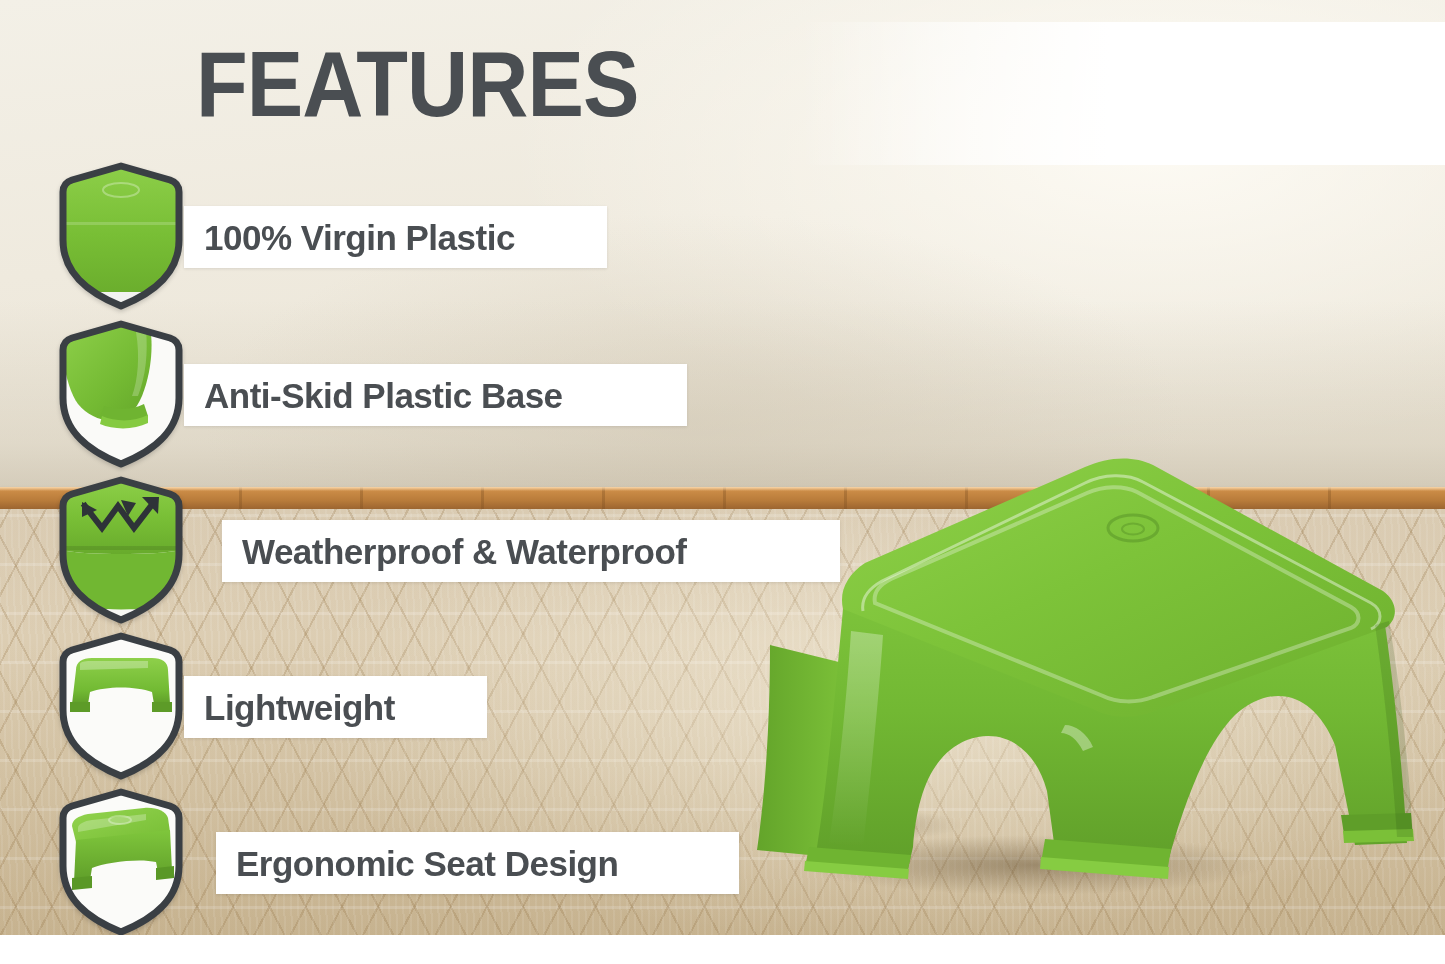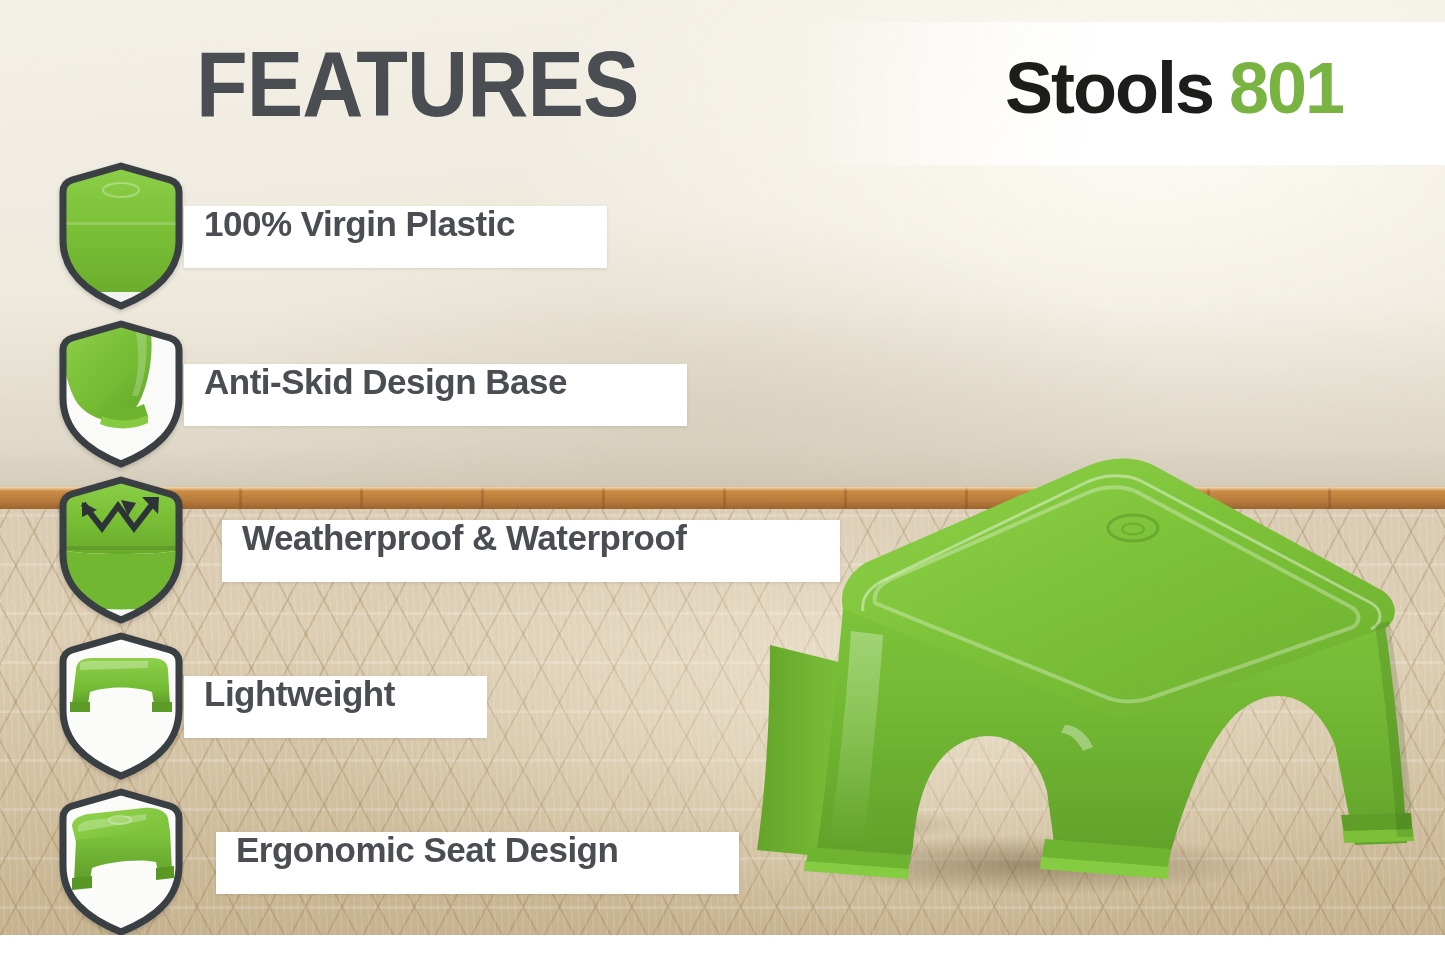--- a/index.html
+++ b/index.html
@@ -104,21 +104,21 @@
   .shield-wrap{
     position:absolute;left:58px;top:0;width:126px;height:148px;
     filter:drop-shadow(0 2px 2px rgba(0,0,0,.18));
   }
   .shield-wrap svg{display:block;width:126px;height:148px;}
 
   .label-bar{
     position:absolute;
     background:#FFFFFF;
     height:62px;
-    display:flex;align-items:flex-start;
+    display:flex;align-items:center;
     padding:0 18px 0 20px;
     box-shadow:0 1px 3px rgba(0,0,0,.10);
   }
   .label-bar span{
     font-size:35px;font-weight:700;color:#4A4E52;
     letter-spacing:-.5px;white-space:nowrap;
     line-height:1;
   }
 
   
@@ -213,23 +213,20 @@
       <path d="M606 420 L676 418 L678 444 L610 446 Z" fill="#5F9E29"></path>
       <path d="M608 436 L678 434 L679 446 L609 448 Z" fill="#7BC038"></path>
 
       <path d="M640 230 C650 300 658 380 662 442 L678 442 C674 374 666 296 654 226 Z" fill="rgba(40,80,15,.18)"></path>
     </svg>
   </div>
 
   <div class="features-title">FEATURES</div>
 
   <div class="brand-panel"></div>
-  <div class="brand-text">
-    <span class="w1">Stools</span><span class="w2">801</span>
-  </div>
 
   <div class="feature-row" style="top:162px;">
     <div class="shield-wrap">
       <svg viewBox="0 0 126 148">
         <defs>
           <clipPath id="sc1">
               <path d="M63 4 L112 18 C118 20 121 24 121 30 L121 78 C121 110 98 130 63 144 C28 130 5 110 5 78 L5 30 C5 24 8 20 14 18 Z"></path>
             </clipPath>
           <linearGradient id="sg1" x1="0" y1="0" x2="0" y2="1">
             <stop offset="0%" stop-color="#8CCE48"></stop>
@@ -268,21 +265,21 @@
           <rect x="0" y="0" width="126" height="148" fill="#FAFAF8"></rect>
           <path d="M2 8 L92 6 C96 30 92 56 84 76 C78 90 70 98 58 100 C44 102 30 96 20 84 C10 70 4 44 2 8 Z" fill="url(#sg2)"></path>
           <path d="M46 86 C58 90 74 90 86 84 L90 96 C76 104 56 104 42 98 Z" fill="#6FB431"></path>
           <path d="M44 96 C58 102 76 102 90 95 L90 103 C76 110 56 110 42 104 Z" fill="#85CA41"></path>
           <path d="M78 12 C82 36 80 60 74 76 L80 76 C88 56 90 32 88 10 Z" fill="rgba(255,255,255,.22)"></path>
         </g>
         <path d="M63 4 L112 18 C118 20 121 24 121 30 L121 78 C121 110 98 130 63 144 C28 130 5 110 5 78 L5 30 C5 24 8 20 14 18 Z" fill="none" stroke="#3A3F44" stroke-width="7" stroke-linejoin="round"></path>
       </svg>
     </div>
     <div class="label-bar" style="left:184px;top:44px;width:465px;">
-      <span>Anti-Skid Design Base</span>
+      <span>Anti-Skid Plastic Base</span>
     </div>
   </div>
 
   <div class="feature-row" style="top:476px;">
     <div class="shield-wrap">
       <svg viewBox="0 0 126 148">
         <defs>
           <clipPath id="sc3">
               <path d="M63 4 L112 18 C118 20 121 24 121 30 L121 78 C121 110 98 130 63 144 C28 130 5 110 5 78 L5 30 C5 24 8 20 14 18 Z"></path>
             </clipPath>

